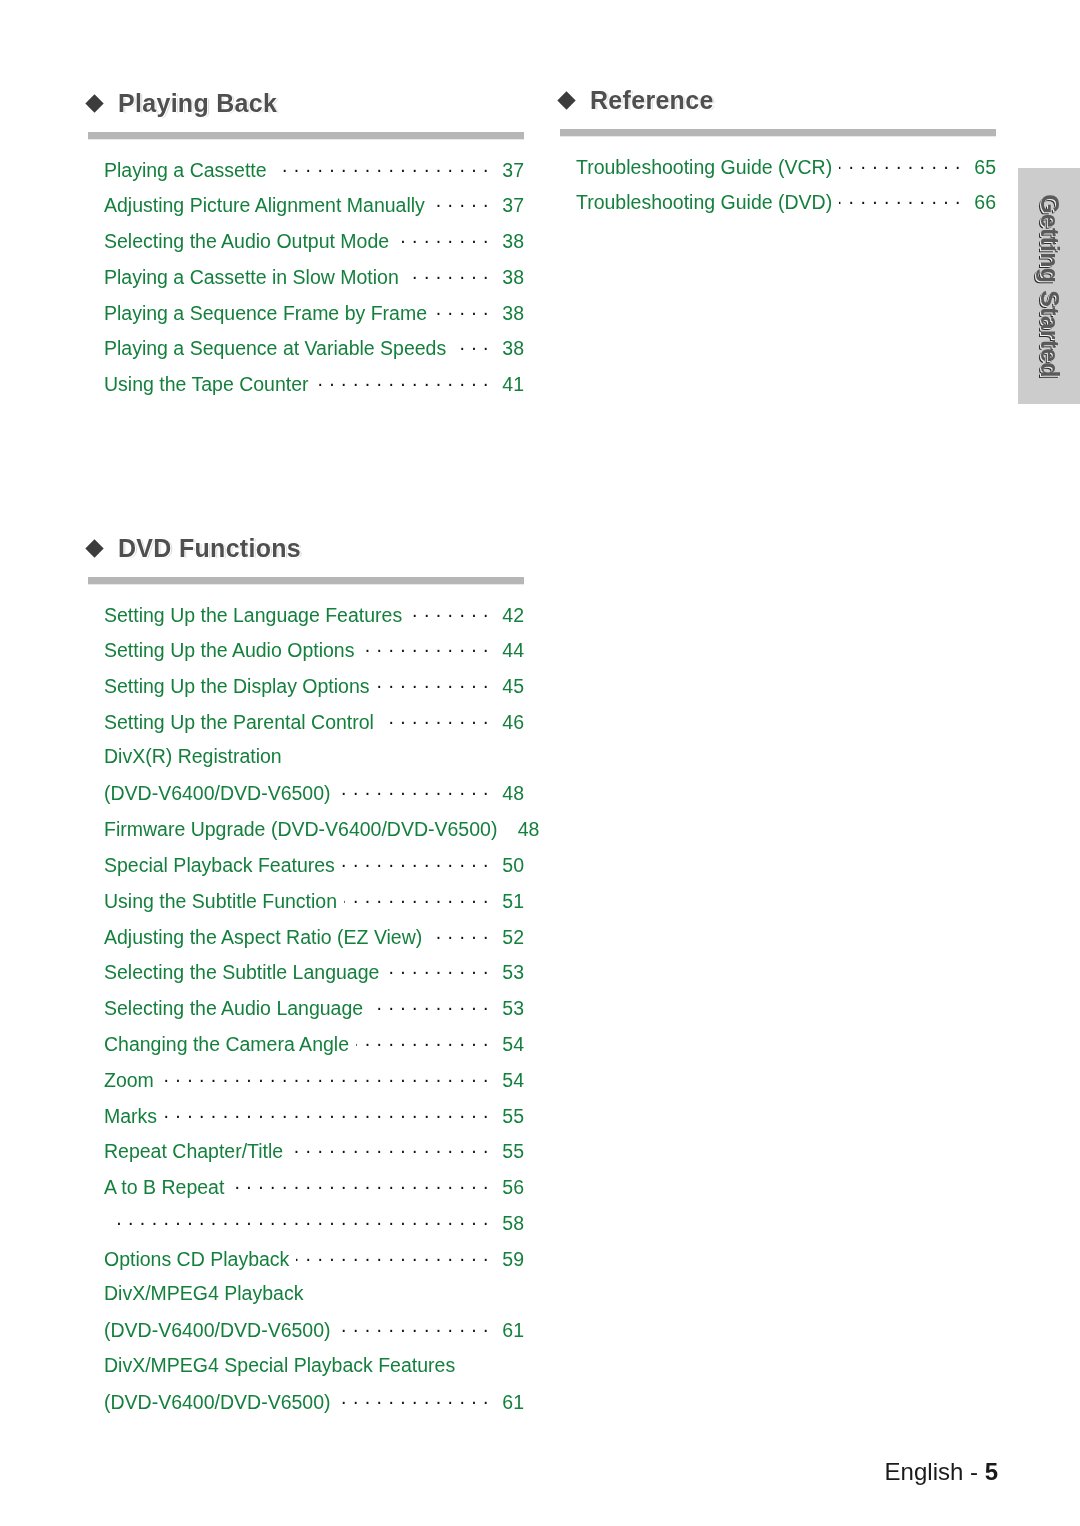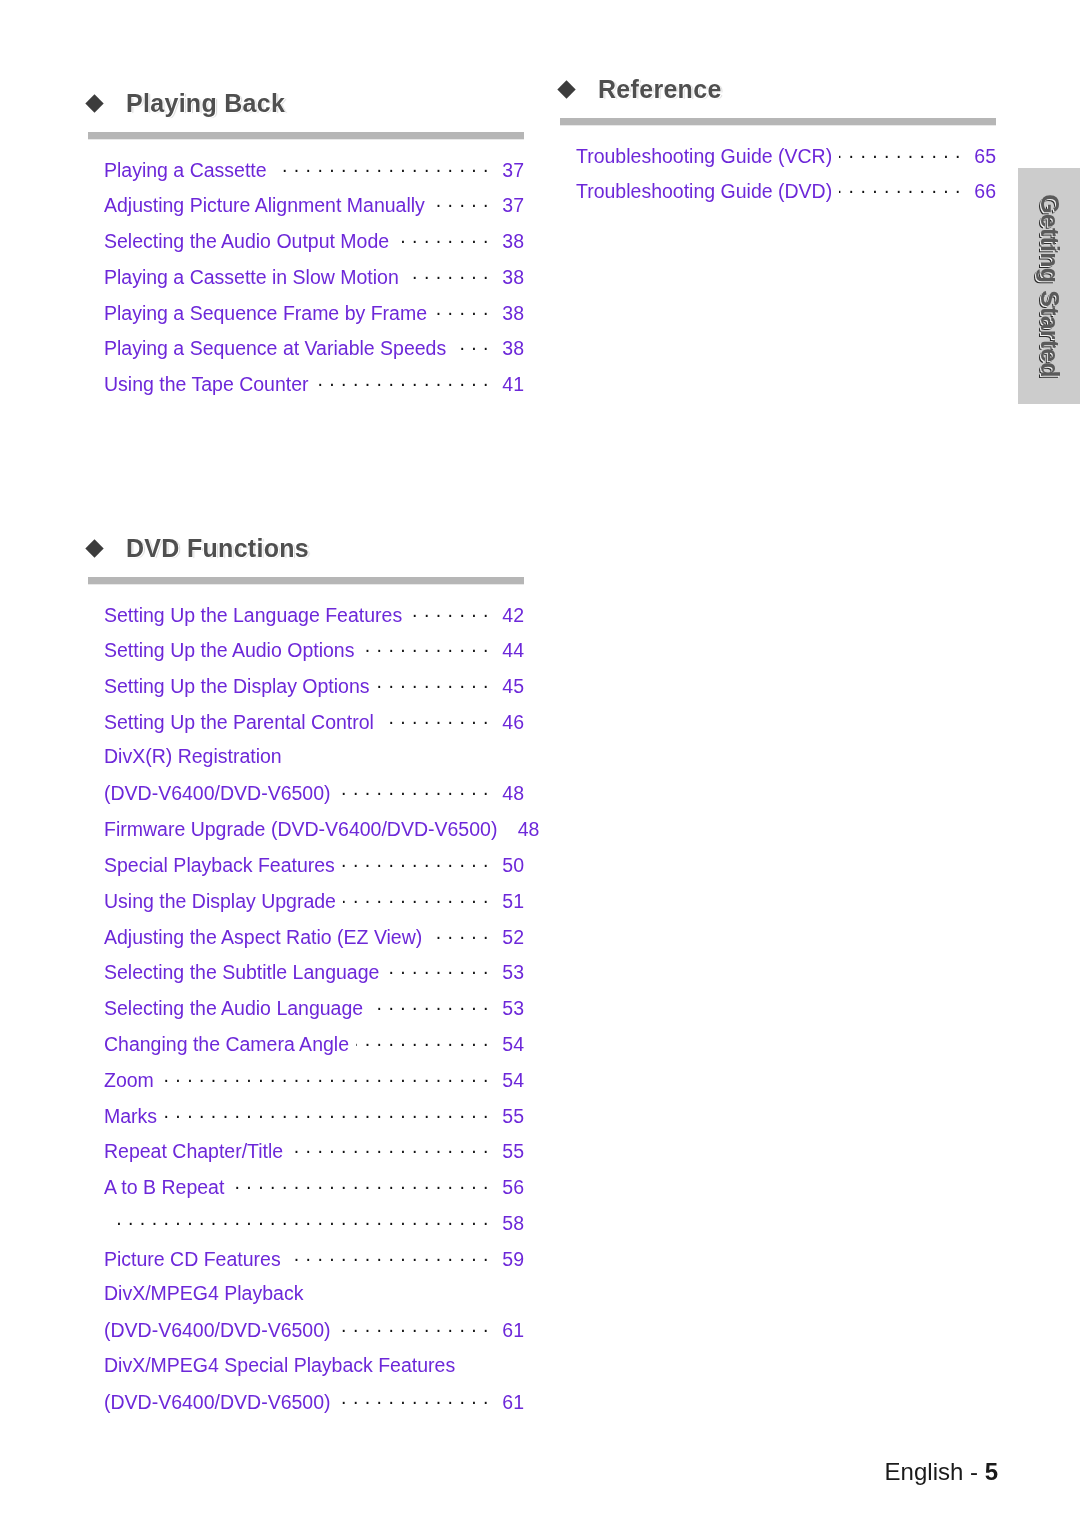--- a/index.html
+++ b/index.html
@@ -53,21 +53,21 @@
   }
   .col-left  { left: 88px;  width: 436px; }
   .col-right { left: 560px; width: 436px; }
 
   
   .section { position: absolute; width: 100%; }
 
   .sec-heading {
     display: flex;
     align-items: center;
-    gap: 25px;
+    gap: 17px;
     height: 34px;
   }
   .diamond {
     width: 13px;
     height: 13px;
     background: #3c3c3c;
     transform: rotate(45deg);
     flex: 0 0 auto;
     margin-top: 1px;
   }
@@ -90,21 +90,21 @@
   
   .toc {
     margin-top: 18px;
     padding-left: 16px;
   }
   .toc-entry {
     height: 35.8px;
     display: flex;
     align-items: baseline;
     font-size: 19.5px;
-    color: #6d28d9;
+    color: #15803d;
     white-space: nowrap;
   }
   .toc-entry .label {
     flex: 0 0 auto;
   }
   .toc-entry .leader {
     flex: 1 1 auto;
     overflow: hidden;
     margin: 0 5px 0 7px;
     position: relative;
@@ -227,21 +227,21 @@
             <span class="label">Firmware Upgrade (DVD-V6400/DVD-V6500)</span>
             <span class="leader"></span>
             <span class="page-no">48</span>
           </div>
           <div class="toc-entry">
             <span class="label">Special Playback Features</span>
             <span class="leader"></span>
             <span class="page-no">50</span>
           </div>
           <div class="toc-entry">
-            <span class="label">Using the Display Upgrade</span>
+            <span class="label">Using the Subtitle Function</span>
             <span class="leader"></span>
             <span class="page-no">51</span>
           </div>
           <div class="toc-entry">
             <span class="label">Adjusting the Aspect Ratio (EZ View)</span>
             <span class="leader"></span>
             <span class="page-no">52</span>
           </div>
           <div class="toc-entry">
             <span class="label">Selecting the Subtitle Language</span>
@@ -276,21 +276,21 @@
           <div class="toc-entry">
             <span class="label">A to B Repeat</span>
             <span class="leader"></span>
             <span class="page-no">56</span>
           </div>
           <div class="toc-entry">
             <span class="leader"></span>
             <span class="page-no">58</span>
           </div>
           <div class="toc-entry">
-            <span class="label">Picture CD Features</span>
+            <span class="label">Options CD Playback</span>
             <span class="leader"></span>
             <span class="page-no">59</span>
           </div>
           <div class="toc-entry continued">
             <span class="label">DivX/MPEG4 Playback</span>
           </div>
           <div class="toc-entry">
             <span class="label">(DVD-V6400/DVD-V6500)</span>
             <span class="leader"></span>
             <span class="page-no">61</span>
@@ -303,21 +303,21 @@
             <span class="leader"></span>
             <span class="page-no">61</span>
           </div>
         </div>
     </div>
 
   </div>
 
   <div class="col col-right">
 
-    <div class="section" style="top:72px;">
+    <div class="section" style="top:83px;">
       <div class="sec-heading">
         <span class="diamond"></span>
         <span class="sec-title">Reference</span>
       </div>
       <div class="sec-rule rule-right"></div>
       <div class="toc">
           <div class="toc-entry">
             <span class="label">Troubleshooting Guide (VCR)</span>
             <span class="leader"></span>
             <span class="page-no">65</span>

